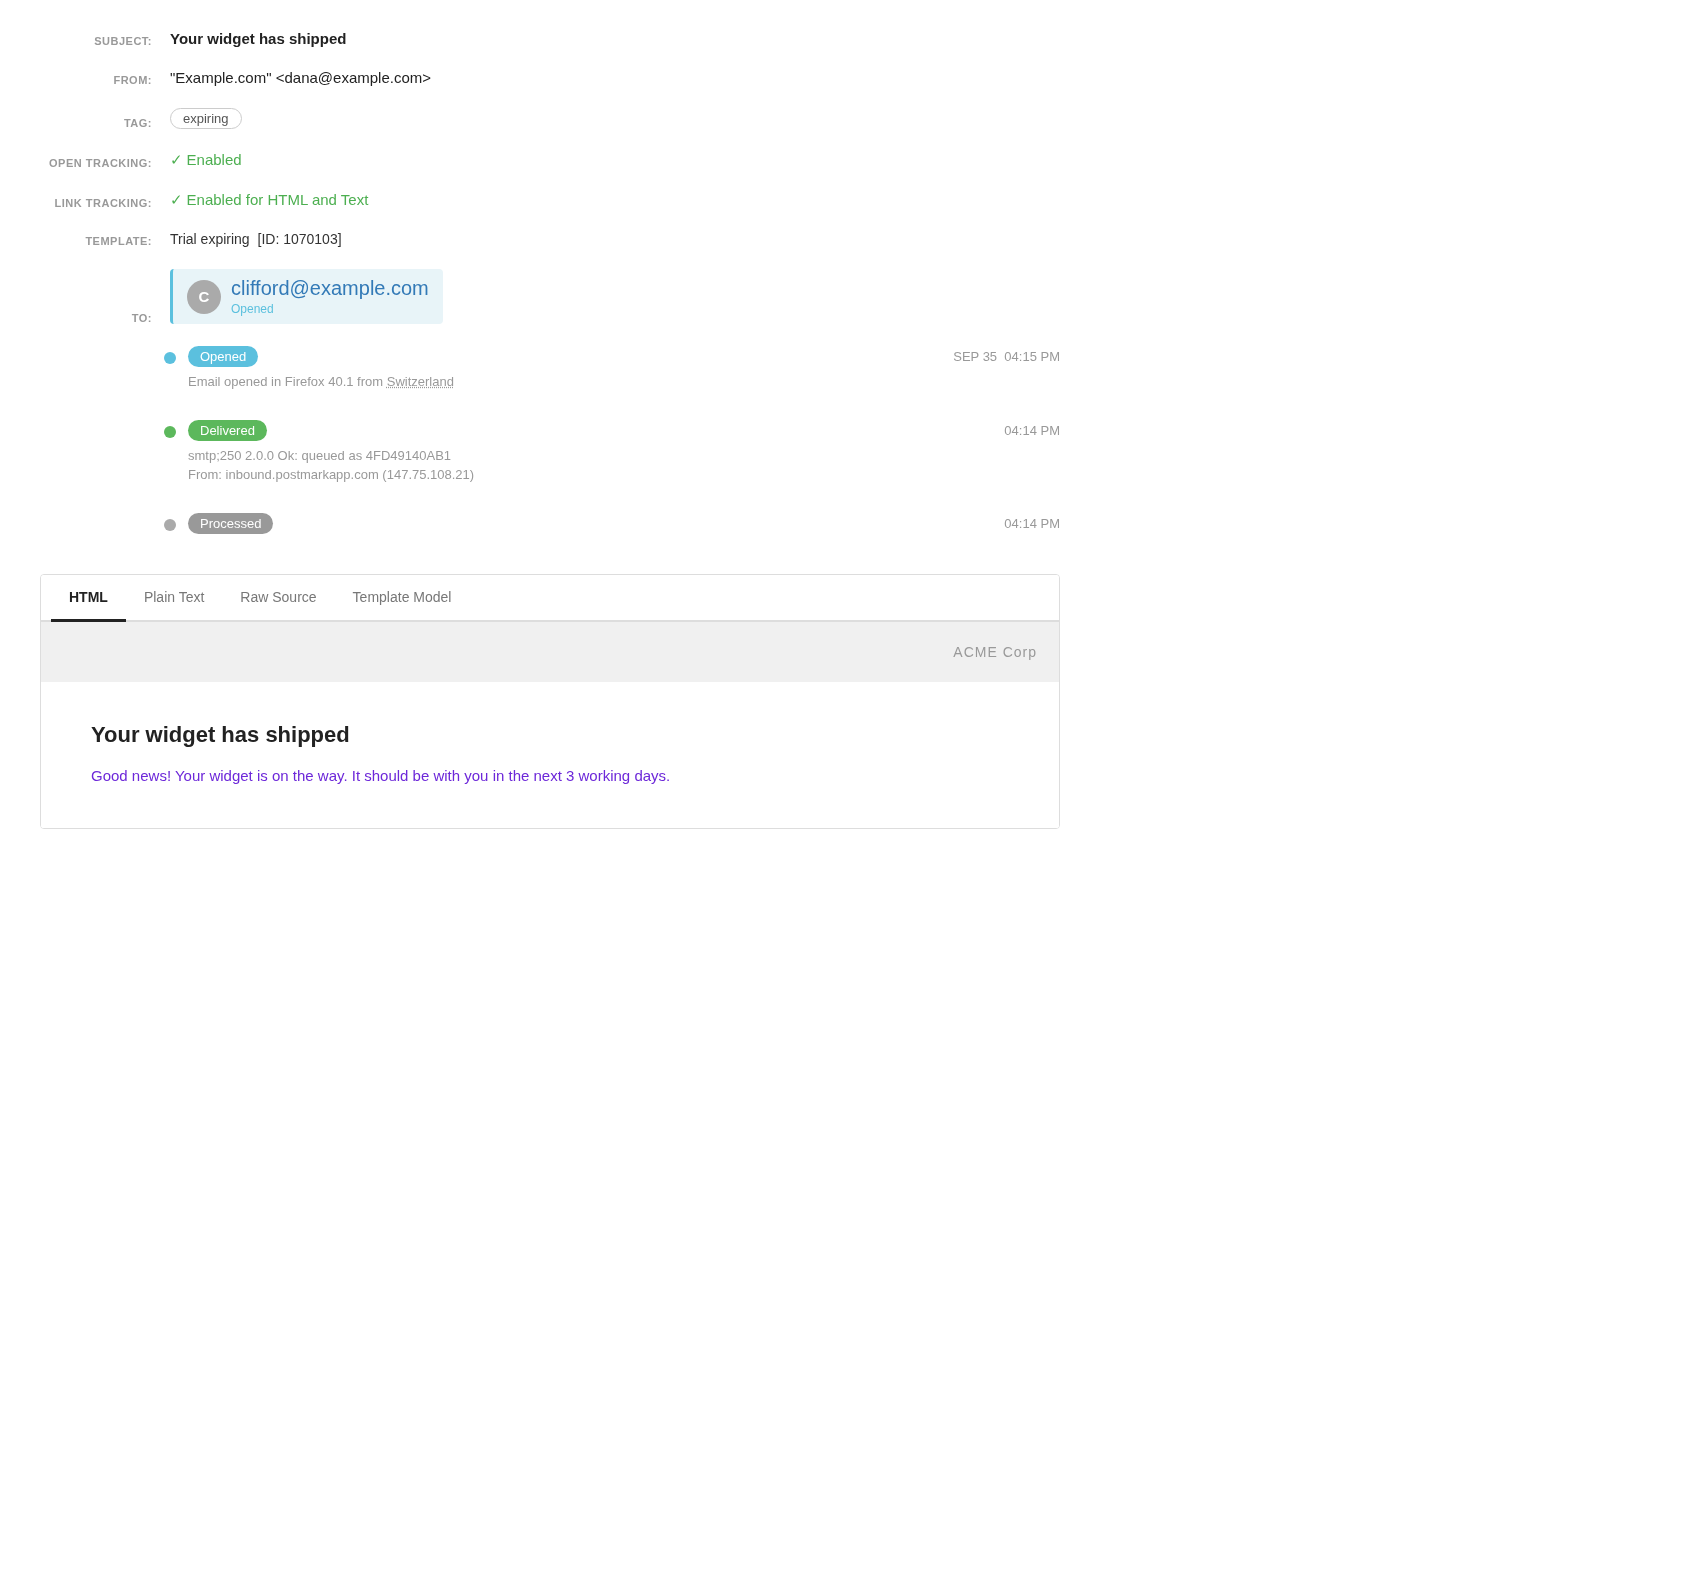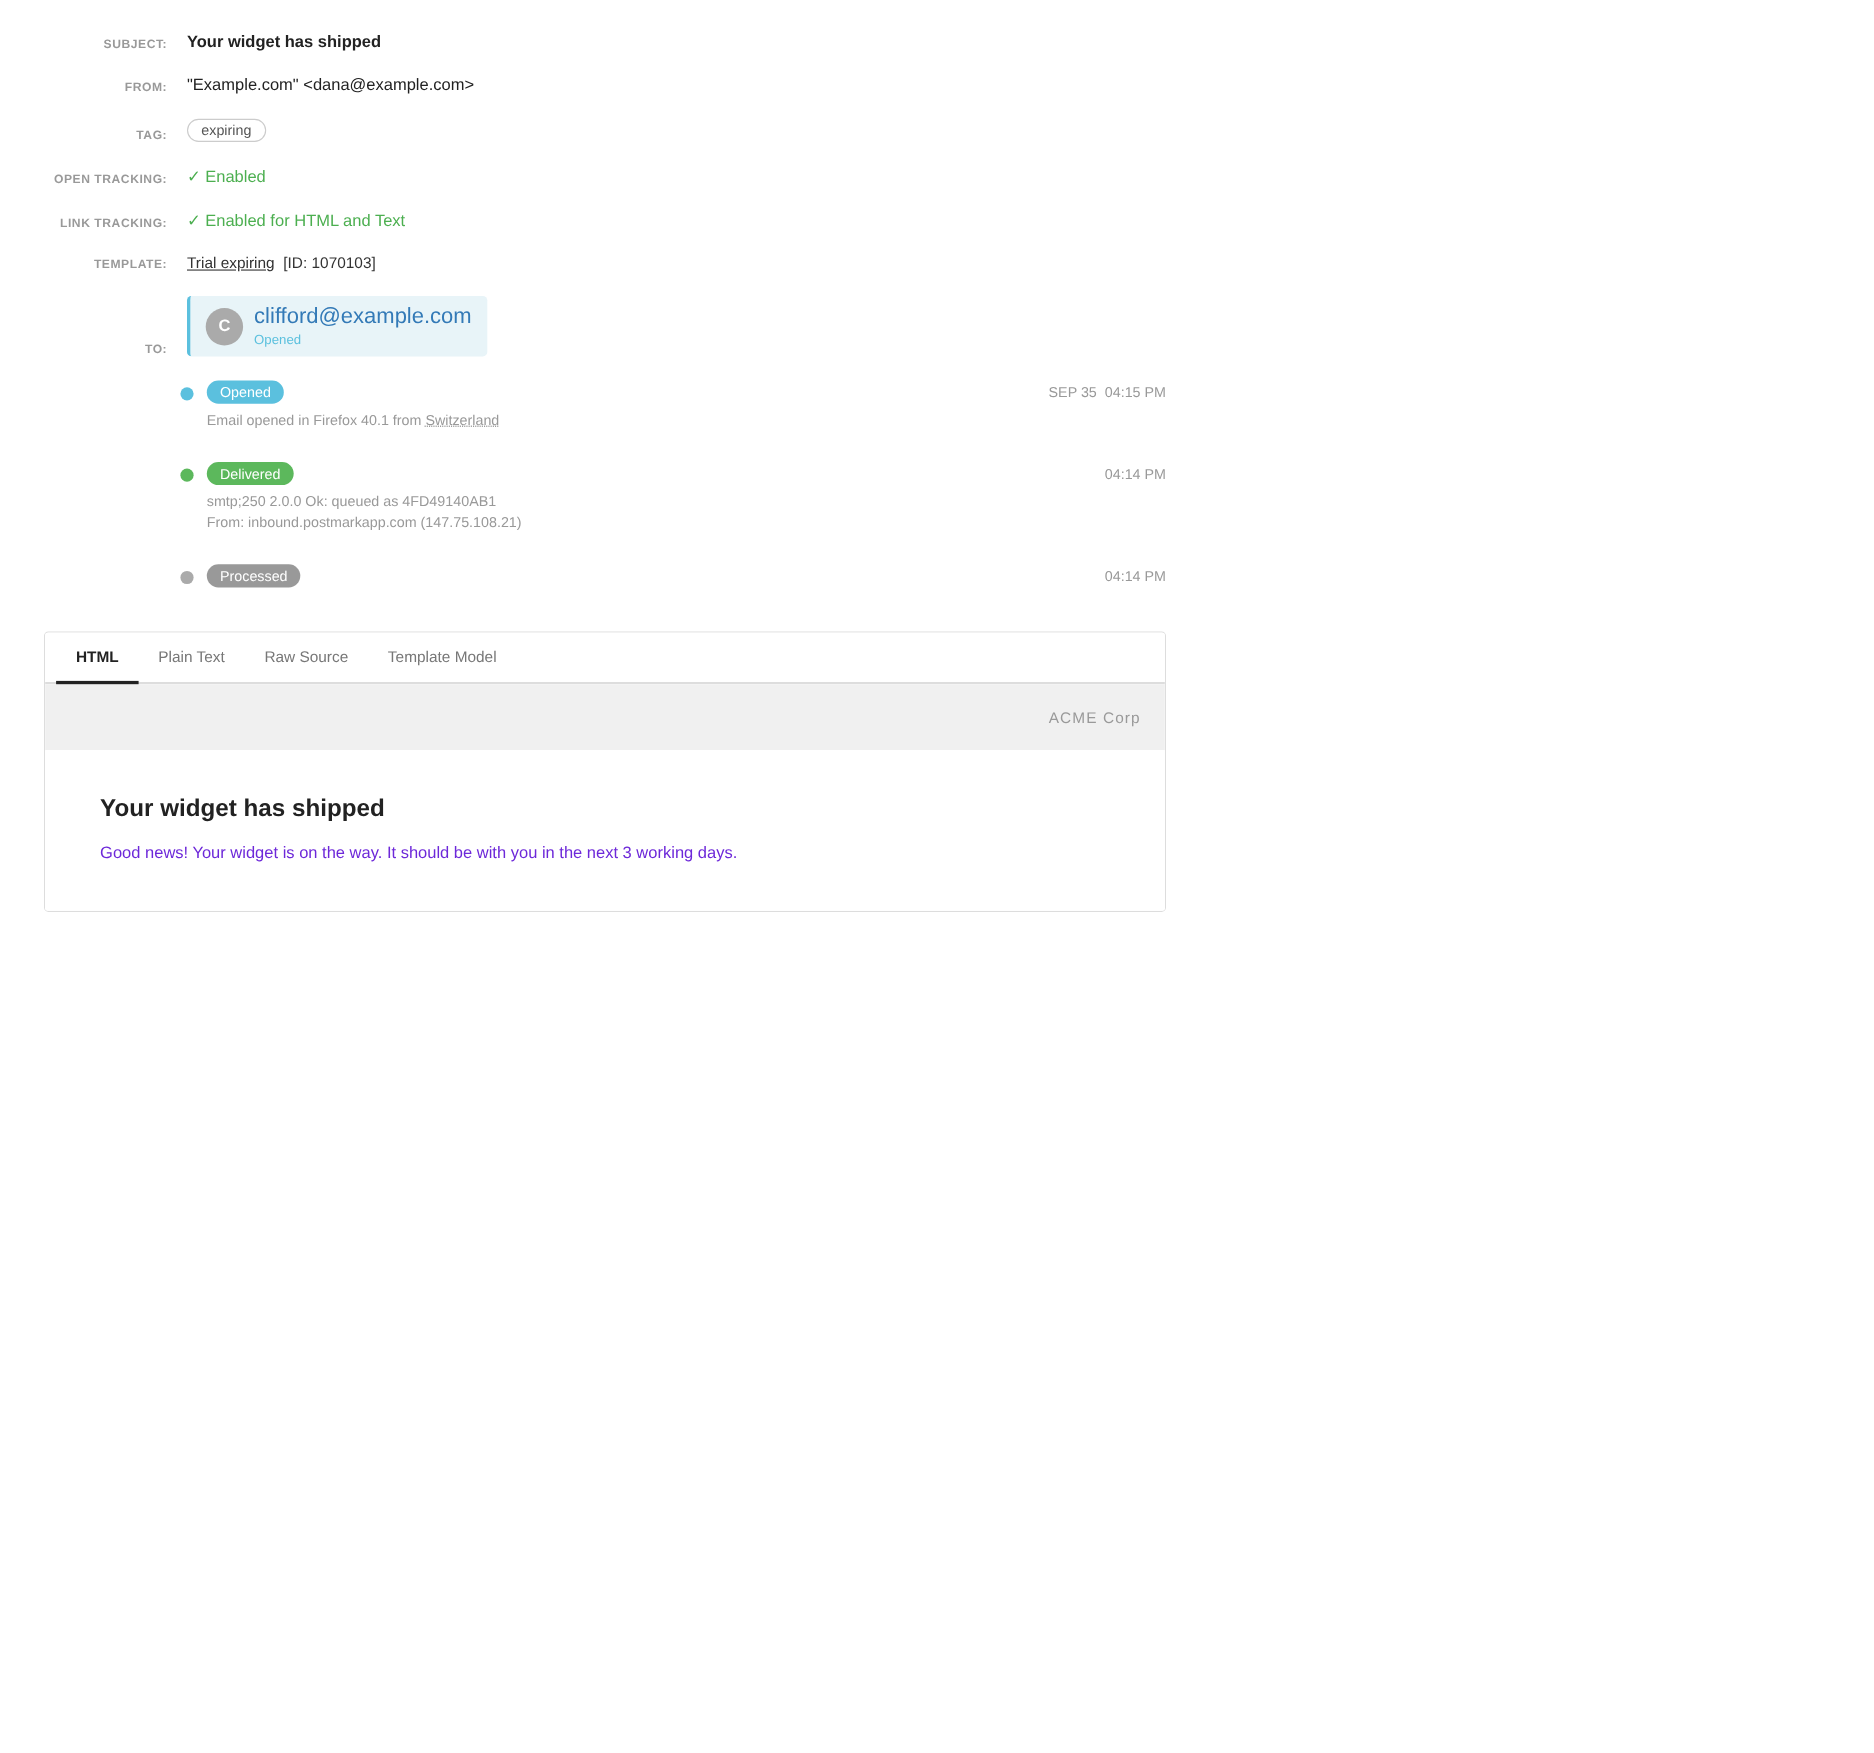--- a/index.html
+++ b/index.html
@@ -59,21 +59,20 @@
       color: #4caf50;
       font-size: 15px;
     }
 
     .check-green {
       color: #4caf50;
       margin-right: 4px;
     }
 
     .template-link {
-      text-decoration: underline;
       color: #333;
       cursor: pointer;
     }
 
     .to-section {
       display: flex;
       align-items: flex-start;
     }
 
     .recipient-card {

